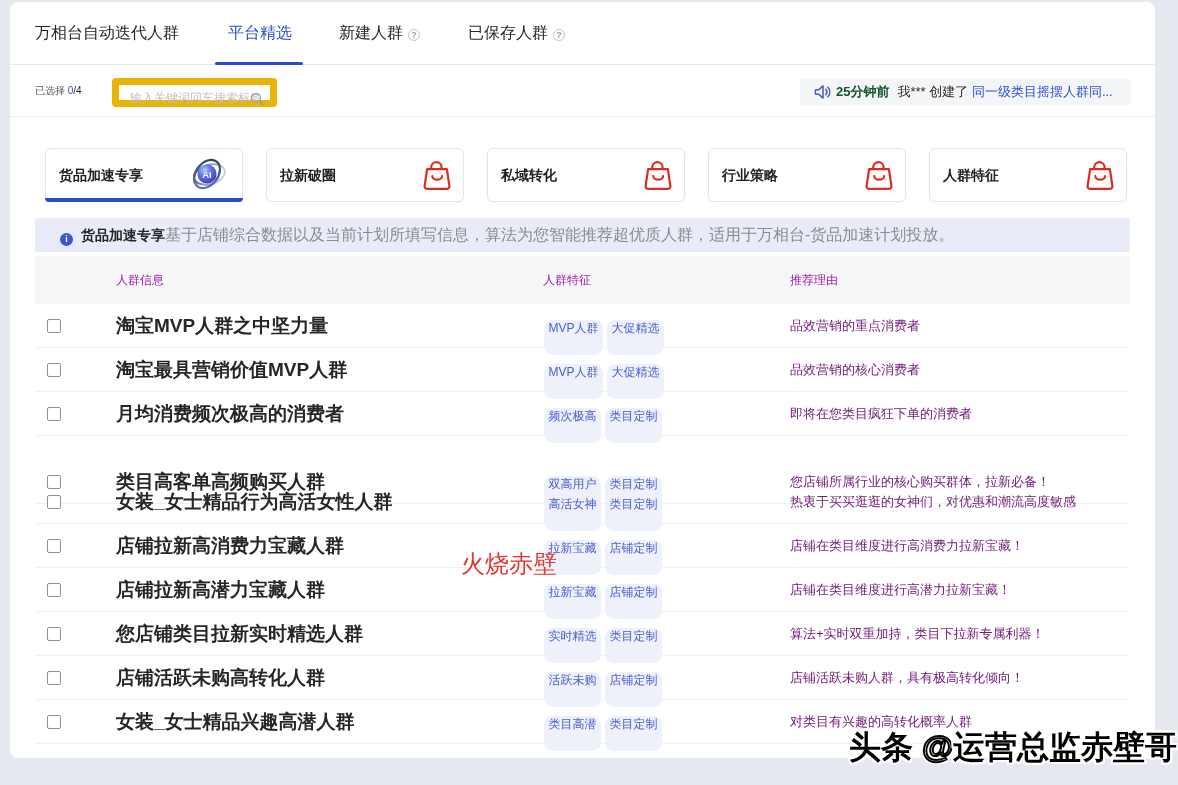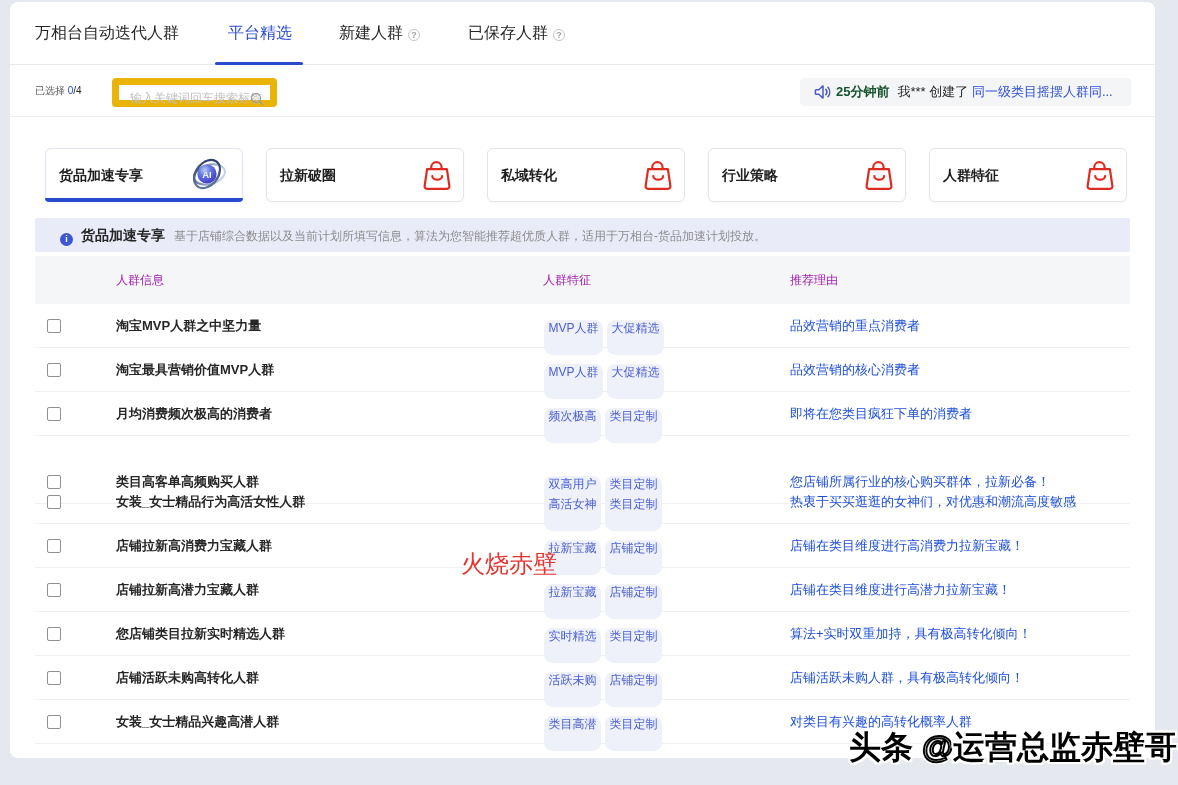--- a/index.html
+++ b/index.html
@@ -40,32 +40,32 @@
 .cat.c1::after { content:""; position:absolute; left:-1px; right:-1px; bottom:-1px; height:4px; background:#2b4bce; border-radius:0 0 6px 6px; }
 .cat.c2 { left:256px; }
 .cat.c3 { left:477px; }
 .cat.c4 { left:698px; }
 .cat.c5 { left:919px; }
 
 
 .banner { position:absolute; left:25px; top:216px; width:1095px; height:34px; background:#e9ebf8; border-radius:2px; font-size:13px; line-height:34px; white-space:nowrap; }
 .banner .ic { display:inline-block; width:13px; height:13px; background:#3b56d4; border-radius:50%; color:#fff; font-size:9px; font-weight:bold; text-align:center; line-height:13px; vertical-align:-2px; margin-left:25px; }
 .banner b { color:#262626; font-size:14px; margin-left:8px; }
-.banner span { color:#8c8c8c; margin-left:9px; font-size:12px; }
+.banner span { color:#8c8c8c; font-size:16px; }
 
 
 .thead { position:absolute; left:25px; top:254px; width:1095px; height:48px; background:#f5f6f7; }
 .thead div { position:absolute; top:0; height:48px; line-height:48px; font-size:12px; color:#a21caf; }
 .th1 { left:81px; } .th2 { left:508px; } .th3 { left:755px; }
 .trow { position:absolute; left:25px; width:1095px; height:44px; border-bottom:1px solid #f0f0f0; }
 .cb { position:absolute; left:12px; top:15px; width:14px; height:14px; border:1.5px solid #909090; border-radius:2px; background:#fff; }
-.nm { position:absolute; left:81px; top:0; height:44px; line-height:44px; font-size:13px; font-weight:bold; color:#262626; white-space:nowrap; }
+.nm { position:absolute; left:81px; top:0; height:44px; line-height:44px; font-size:19px; font-weight:bold; color:#262626; white-space:nowrap; }
 .tags { position:absolute; left:509px; top:14px; white-space:nowrap; }
 .tag { display:inline-block; height:35px; line-height:17px; padding:0 4.5px; margin-right:4px; background:#eef0fa; border-radius:8.5px; font-size:12px; color:#4a5fd3; }
-.rs { position:absolute; left:755px; top:0; height:44px; line-height:44px; font-size:13px; color:#1d4ed8; white-space:nowrap; }
+.rs { position:absolute; left:755px; top:0; height:44px; line-height:44px; font-size:13px; color:#701a75; white-space:nowrap; }
 
 
 .wm-red { position:absolute; left:461px; top:548px; font-size:24px; color:#e23430; z-index:50; }
 .wm-blk .at { color:#fff; -webkit-text-stroke:2px #000; }
 .wm-blk { position:absolute; left:849px; top:726px; font-size:32px; font-weight:bold; color:#000; z-index:50; white-space:nowrap;
   text-shadow:-2px -2px 0 #fff, 2px -2px 0 #fff, -2px 2px 0 #fff, 2px 2px 0 #fff, 0 -2px 0 #fff, 0 2px 0 #fff, -2px 0 0 #fff, 2px 0 0 #fff; }
 </style>
 </head>
 <body>
 <div class="card">
@@ -206,21 +206,21 @@
   <div class="trow" style="top:566px">
       <div class="cb"></div>
       <div class="nm">店铺拉新高潜力宝藏人群</div>
       <div class="tags"><span class="tag">拉新宝藏</span><span class="tag">店铺定制</span></div>
       <div class="rs">店铺在类目维度进行高潜力拉新宝藏！</div>
     </div>
   <div class="trow" style="top:610px">
       <div class="cb"></div>
       <div class="nm">您店铺类目拉新实时精选人群</div>
       <div class="tags"><span class="tag">实时精选</span><span class="tag">类目定制</span></div>
-      <div class="rs">算法+实时双重加持，具有极高转化倾向！</div>
+      <div class="rs">算法+实时双重加持，类目下拉新专属利器！</div>
     </div>
   <div class="trow" style="top:654px">
       <div class="cb"></div>
       <div class="nm">店铺活跃未购高转化人群</div>
       <div class="tags"><span class="tag">活跃未购</span><span class="tag">店铺定制</span></div>
       <div class="rs">店铺活跃未购人群，具有极高转化倾向！</div>
     </div>
   <div class="trow" style="top:698px">
       <div class="cb"></div>
       <div class="nm">女装_女士精品兴趣高潜人群</div>

